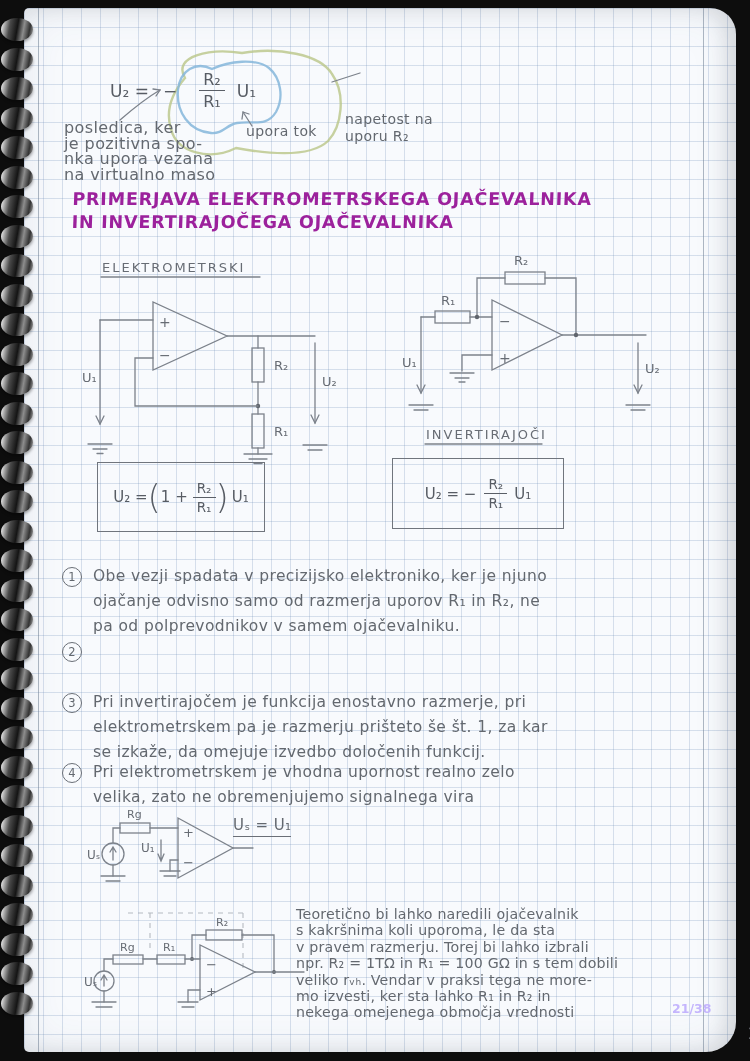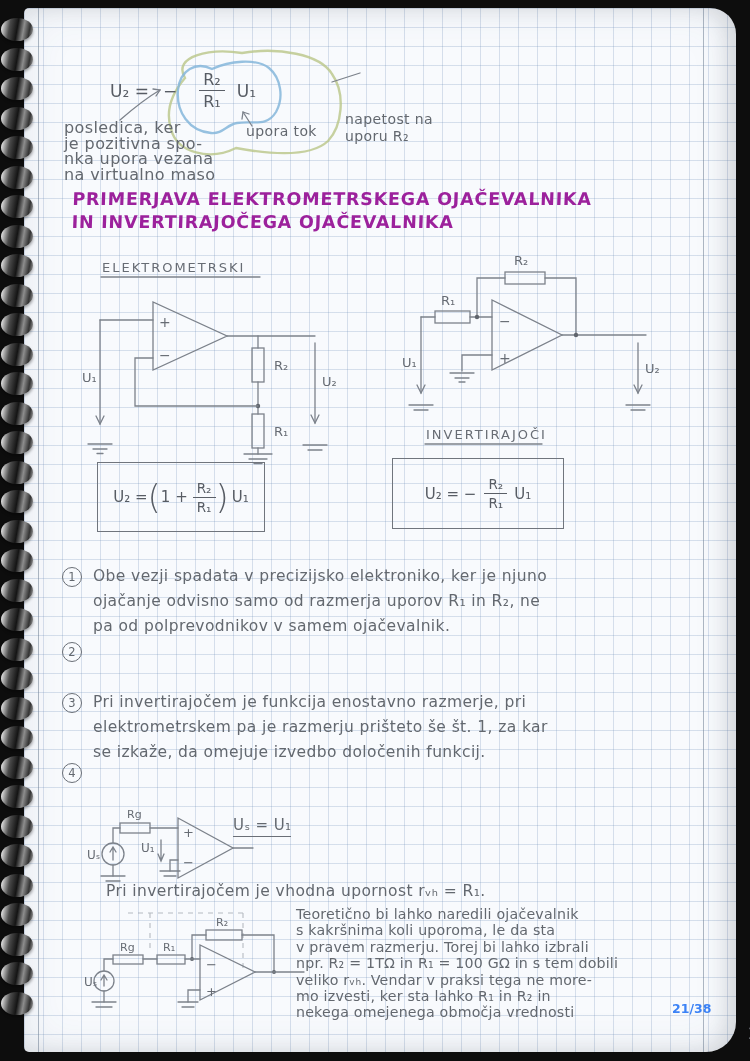--- a/index.html
+++ b/index.html
@@ -37,21 +37,21 @@
   .frac .fb{padding-top:1px;}
   .formula{display:flex;align-items:center;color:#575c64;text-align:center;}
   .fbox{border:1.4px solid #70757d;display:flex;align-items:center;justify-content:center;
         background:rgba(255,255,255,0.0);}
   .paren{font-size:34px;font-weight:200;color:#575c64;line-height:30px;}
   svg .wire{stroke:#7c828b;stroke-width:1.3;fill:none;stroke-linecap:round;}
   svg .dash{stroke:#9aa0a8;stroke-width:1.1;fill:none;stroke-dasharray:5 5;opacity:0.7;}
   svg text{fill:#676c74;font-family:"DejaVu Sans",sans-serif;}
   svg .node{fill:#60656d;}
   .footer-url{font-weight:bold;color:#060606;font-size:13.5px;letter-spacing:0.1px;}
-  .footer-page{font-weight:bold;color:#3b82f6;font-size:12.5px;}
+  .footer-page{font-weight:bold;color:#c4b5fd;font-size:12.5px;}
   .hw-page{color:#6a6f77;font-size:16px;}
   .underline{border-bottom:1.3px solid #6a6f77;padding-bottom:2px;}
 </style>
 </head>
 <body>
 
 <div id="canvas">
 
   <div id="page">
     <div class="vline" style="left:14px;top:0;"></div>
@@ -203,30 +203,32 @@
         <span class="ft">R₂</span>
         <span class="fb">R₁</span>
       </span>
       <span style="margin-left:7px;">U₁</span>
     </div>
   </div>
 
   <div class="abs num-circle" style="left:62px;top:567px;">1</div>
   <div class="abs hand note-text" style="left:93px;top:564px;">Obe vezji spadata v precizijsko elektroniko, ker je njuno
 ojačanje odvisno samo od razmerja uporov R₁ in R₂, ne
-pa od polprevodnikov v samem ojačevalnik.</div>
+pa od polprevodnikov v samem ojačevalniku.</div>
 
   <div class="abs num-circle" style="left:62px;top:642px;">2</div>
 
   <div class="abs num-circle" style="left:62px;top:693px;">3</div>
   <div class="abs hand note-text" style="left:93px;top:690px;">Pri invertirajočem je funkcija enostavno razmerje, pri
 elektrometrskem pa je razmerju prišteto še št. 1, za kar
 se izkaže, da omejuje izvedbo določenih funkcij.</div>
 
   <div class="abs num-circle" style="left:62px;top:763px;">4</div>
+  <div class="abs hand note-text" style="left:93px;top:760px;">Pri elektrometrskem je vhodna upornost realno zelo
+velika, zato ne obremenjujemo signalnega vira</div>
 
   <svg class="abs" style="left:75px;top:808px;" width="235" height="95" viewBox="0 0 235 95">
     <circle class="wire" cx="38" cy="46" r="11"></circle>
     <path class="wire" d="M38,52 L38,40 M35,44 L38,39 L41,44"></path>
     <text x="12" y="51" font-size="12">Uₛ</text>
     <path class="wire" d="M38,35 L38,20 L45,20"></path>
     <rect class="wire" x="45" y="15" width="30" height="10"></rect>
     <text x="52" y="10" font-size="11">Rg</text>
     <path class="wire" d="M75,20 L103,20"></path>
     <path class="wire" d="M103,10 L103,70 L158,40 Z"></path>
@@ -235,21 +237,20 @@
     <text x="66" y="44" font-size="12">U₁</text>
     <path class="wire" d="M86,32 L86,52 M83,46 L86,53 L89,46"></path>
     <path class="wire" d="M103,52 L95,52 L95,63"></path>
     <path class="wire" d="M85,63 L105,63 M89,68 L101,68"></path>
     <path class="wire" d="M38,57 L38,68"></path>
     <path class="wire" d="M26,68 L50,68 M31,73 L45,73"></path>
     <path class="wire" d="M158,40 L178,40"></path>
   </svg>
   <div class="abs hand underline" style="left:233px;top:816px;font-size:15px;">Uₛ = U₁</div>
 
-  <div class="abs hand" style="left:106px;top:882px;font-size:15.5px;">Pri invertirajočem je vhodna upornost rᵥₕ = R₁.</div>
 
   <svg class="abs" style="left:58px;top:905px;" width="250" height="115" viewBox="0 0 250 115">
     <path class="dash" d="M70,8 L185,8 M92,8 L92,48 M185,8 L185,66"></path>
     <rect class="wire" x="148" y="25" width="36" height="10"></rect>
     <text x="158" y="21" font-size="11">R₂</text>
     <path class="wire" d="M148,30 L134,30 L134,54"></path>
     <path class="wire" d="M184,30 L216,30 L216,67"></path>
     <circle class="node" cx="216" cy="67" r="2"></circle>
     <circle class="node" cx="134" cy="54" r="2"></circle>
     <circle class="wire" cx="46" cy="76" r="10"></circle>

